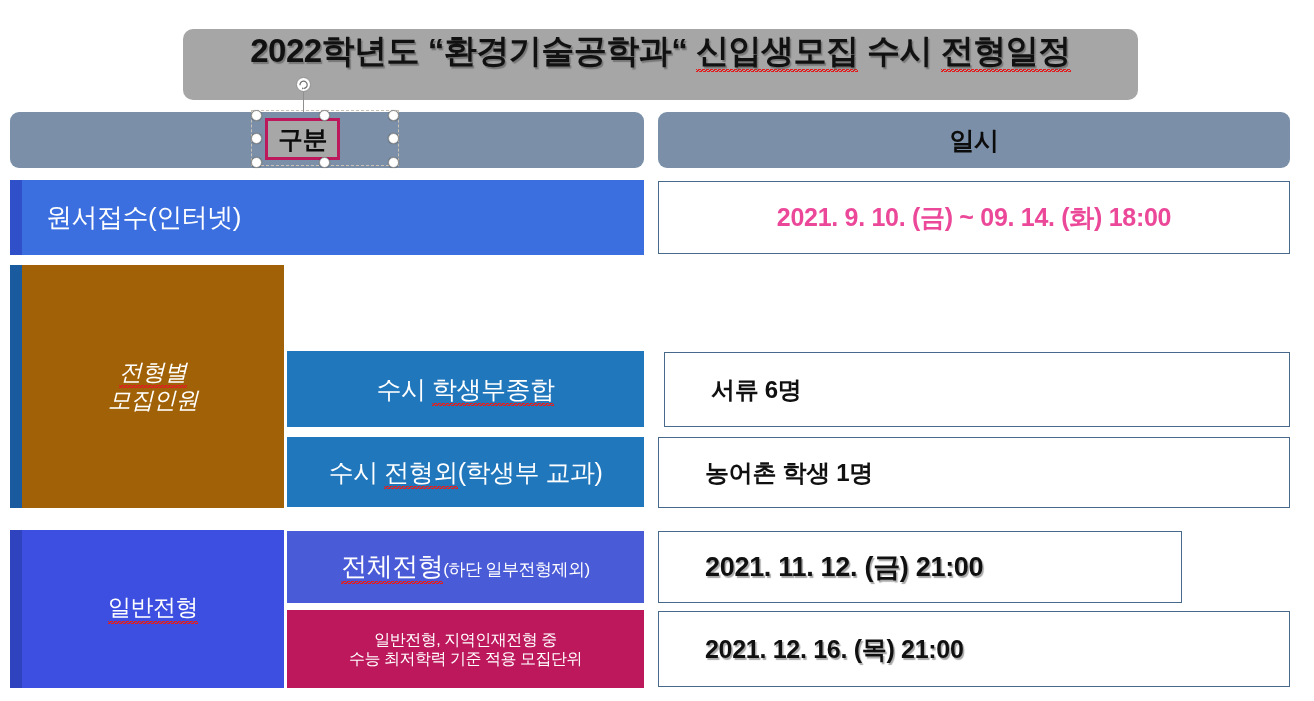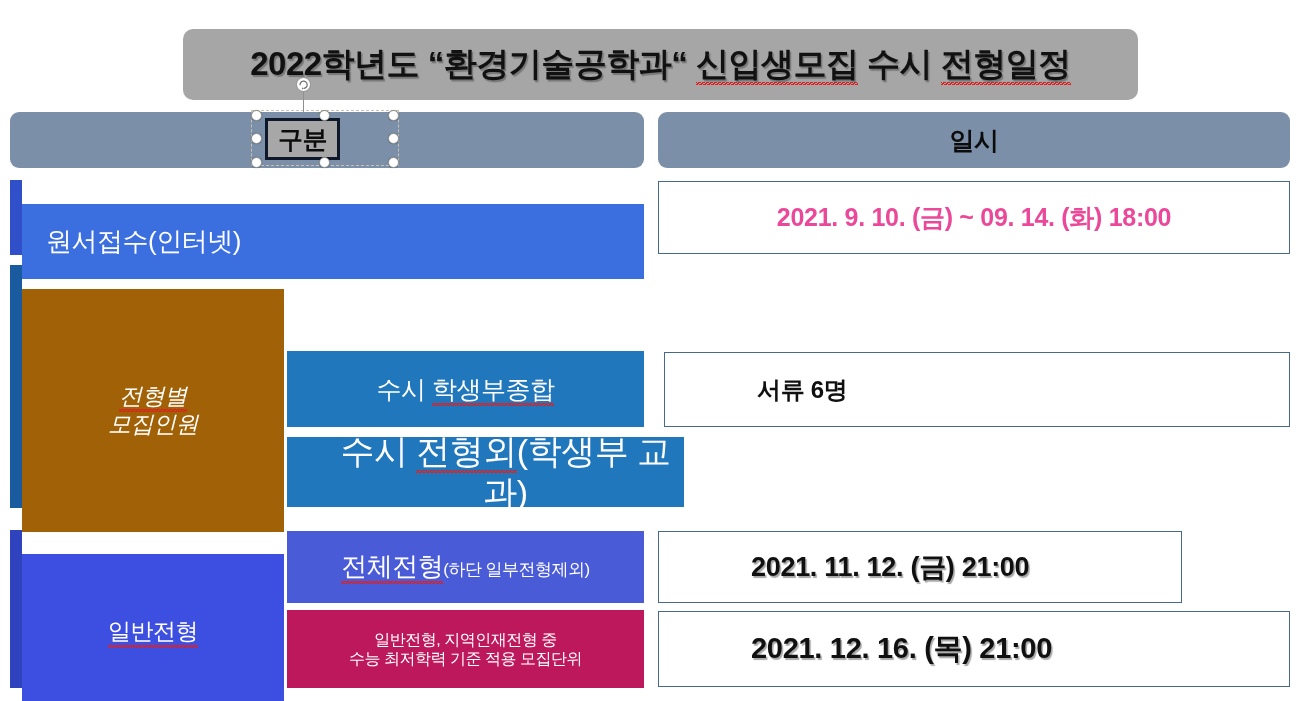--- a/index.html
+++ b/index.html
@@ -22,21 +22,20 @@
   
   .title-bar {
     position: absolute;
     left: 183px;
     top: 29px;
     width: 955px;
     height: 71px;
     background: #a6a6a6;
     border-radius: 10px;
     display: flex;
-    align-items: center;
     justify-content: center;
   }
   .title-text {
     font-size: 33px;
     font-weight: bold;
     color: #111111;
     letter-spacing: -0.5px;
     text-shadow: 1.5px 1.5px 1px rgba(80,80,80,.55);
     white-space: nowrap;
   }
@@ -71,21 +70,21 @@
   }
 
   
   .sel-box {
     position: absolute;
     left: 265px;
     top: 118px;
     width: 75px;
     height: 42px;
     background: #a7a7a7;
-    border: 3px solid #0f172a;
+    border: 3px solid #be185d;
     box-sizing: border-box;
     display: flex;
     align-items: center;
     justify-content: center;
   }
   .sel-box .hdr-text { font-size: 25px; }
   .sel-frame {
     position: absolute;
     left: 251px;
     top: 110px;
@@ -130,21 +129,20 @@
 
   
   .lbar {
     position: absolute;
     width: 12px;
   }
   .lcell {
     position: absolute;
     display: flex;
     align-items: center;
-    margin-top: 24px;
   }
   .lcell-text {
     color: #ffffff;
     letter-spacing: -0.5px;
     line-height: 1.18;
   }
 
   
   .r1-bar  { left: 10px;  top: 180px; height: 75px; background: #2f50c8; }
   .r1-cell { left: 22px;  top: 180px; width: 622px; height: 75px; background: #3b6fe0;
@@ -171,47 +169,47 @@
     display: flex;
     align-items: center;
     justify-content: center;
     text-align: center;
     color: #ffffff;
     letter-spacing: -0.5px;
     line-height: 1.2;
   }
   .sub-a { top: 266px; height: 76px; background: #2077bc; font-size: 25px; }
   .sub-b { top: 351px; height: 76px; background: #2077bc; font-size: 25px; }
-  .sub-c { top: 437px; height: 70px; background: #2077bc; font-size: 34px; padding-left: 40px; }
+  .sub-c { top: 437px; height: 70px; background: #2077bc; font-size: 25px; }
   .sub-d { top: 531px; height: 72px; background: #4a5bd8; font-size: 26px; }
   .sub-e { top: 610px; height: 78px; background: #be185d; font-size: 16px; }
   .sub-d .small { font-size: 17px; }
 
   
   .val {
     position: absolute;
     background: #ffffff;
     border: 1px solid #46698c;
     box-sizing: border-box;
     display: flex;
     align-items: center;
     color: #101010;
     font-weight: bold;
     letter-spacing: -0.3px;
   }
   .val.center { justify-content: center; }
-  .val.indent { padding-left: 92px; }
+  .val.indent { padding-left: 46px; }
   .val .shadowed { text-shadow: 1.5px 1.5px 1px rgba(110,110,110,.6); }
 
   .v1 { left: 658px; top: 181px; width: 632px; height: 73px; font-size: 25px; color: #ec4899; }
   .v2 { left: 658px; top: 266px; width: 632px; height: 76px; font-size: 25px; }
   .v3 { left: 664px; top: 352px; width: 626px; height: 75px; font-size: 24px; }
   .v4 { left: 658px; top: 437px; width: 632px; height: 71px; font-size: 24px; }
   .v5 { left: 658px; top: 531px; width: 524px; height: 72px; font-size: 27px; }
-  .v6 { left: 658px; top: 611px; width: 632px; height: 76px; font-size: 29px; }
+  .v6 { left: 658px; top: 611px; width: 632px; height: 76px; font-size: 25px; }
 </style>
 </head>
 <body>
 
 <div id="slide">
 
   <div class="title-bar">
     <div class="title-text"><span>2022학년도 “환경기술공학과“ </span><span class="sq">신입생모집</span><span> 수시 </span><span class="sq">전형일정</span></div>
   </div>
 
@@ -256,20 +254,23 @@
   <div class="sub sub-b">
     <span>수시&nbsp;<span class="sq">학생부종합</span></span>
   </div>
   <div class="sub sub-c">
     <span>수시&nbsp;<span class="sq">전형외</span>(학생부 교과)</span>
   </div>
 
   <div class="val v3 indent">
     <span>서류 6명</span>
   </div>
+  <div class="val v4 indent">
+    <span>농어촌 학생 1명</span>
+  </div>
 
   <div class="lbar r3-bar"></div>
   <div class="lcell r3-cell">
     <span class="lcell-text sq">일반전형</span>
   </div>
 
   <div class="sub sub-d">
     <span><span class="sq">전체전형</span><span class="small">(하단 일부전형제외)</span></span>
   </div>
   <div class="sub sub-e">

